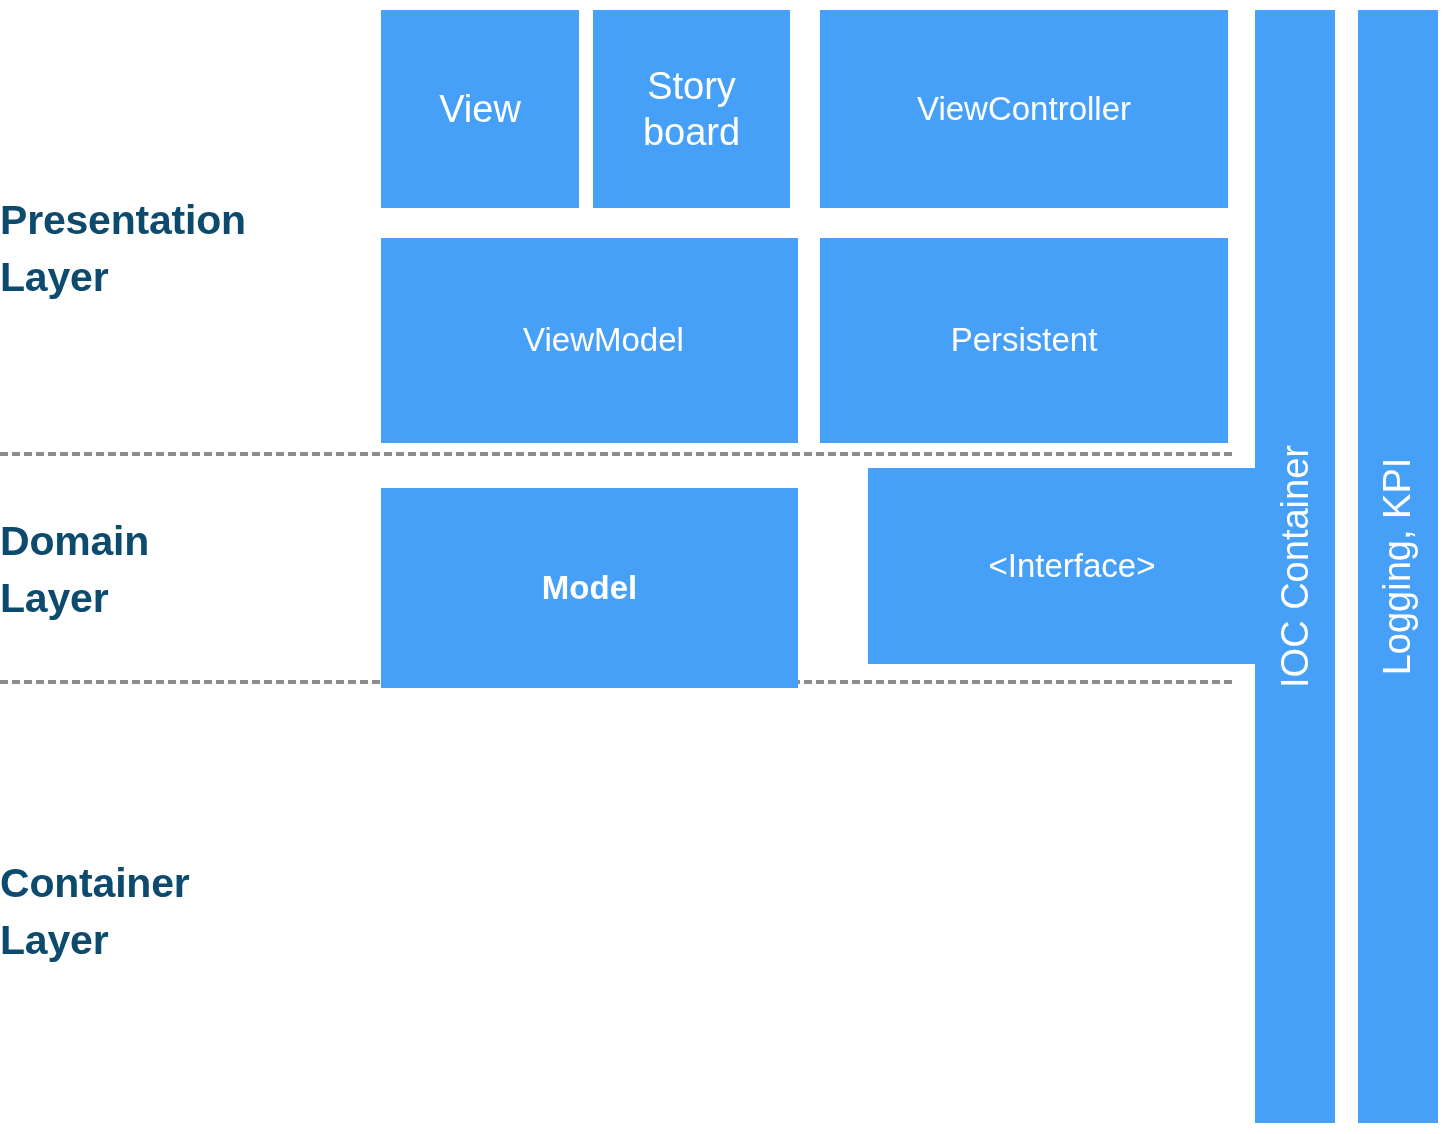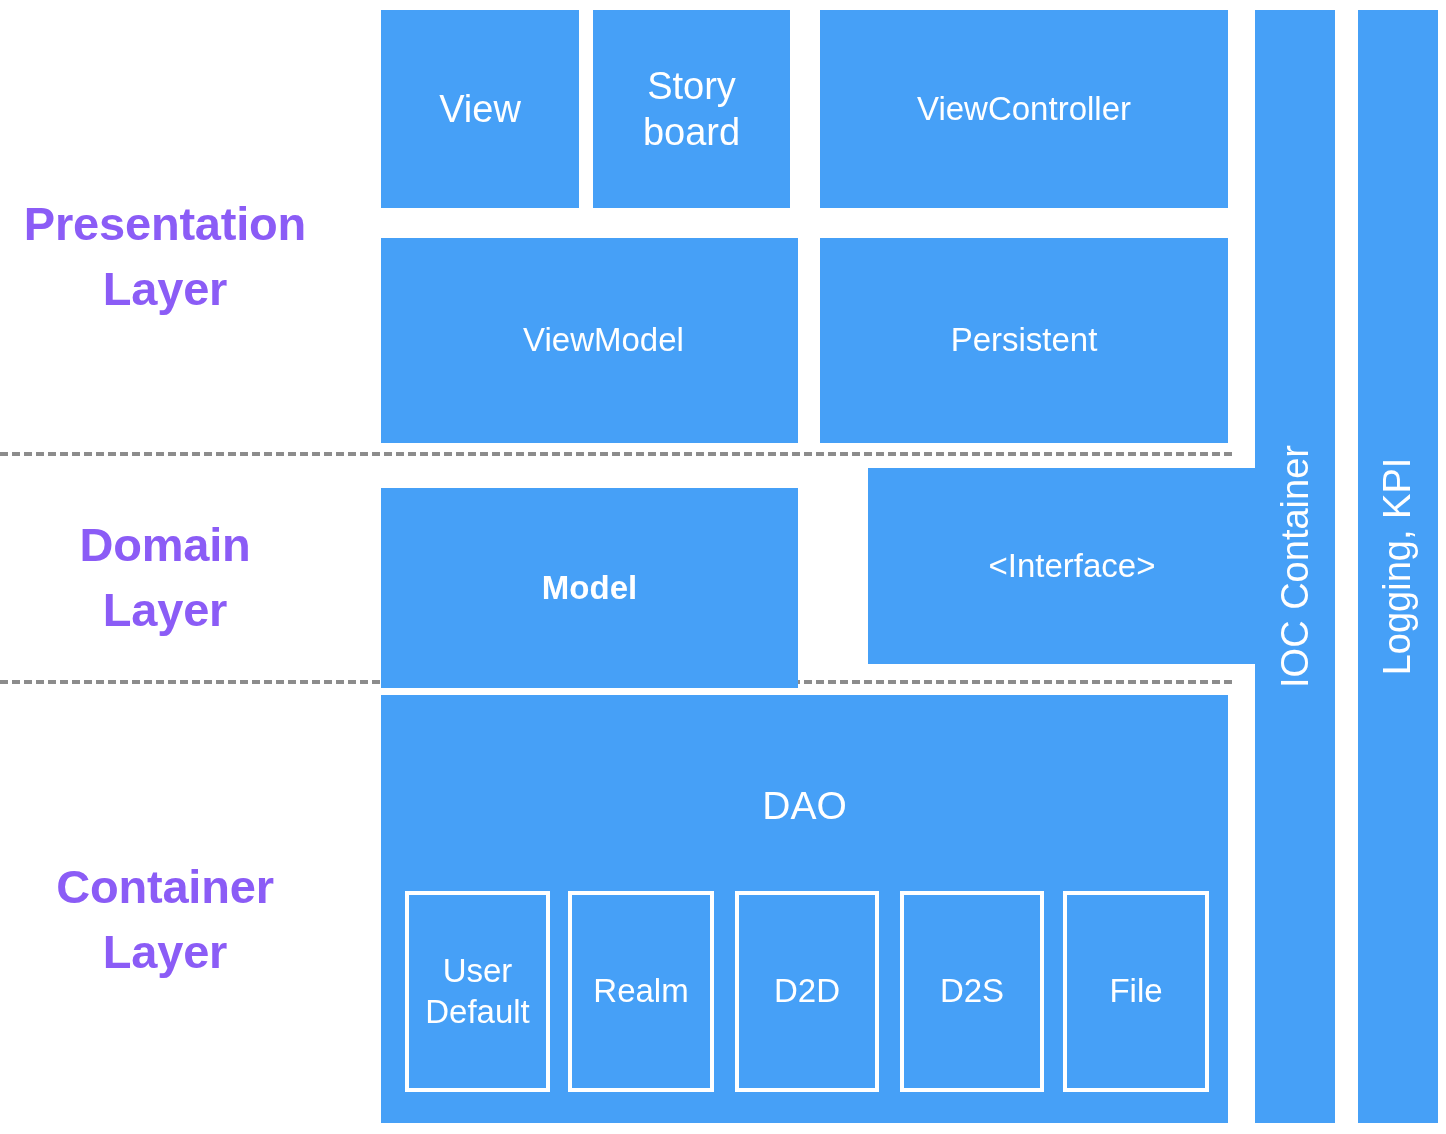--- a/index.html
+++ b/index.html
@@ -14,25 +14,24 @@
     position: relative;
     width: 1446px;
     height: 1134px;
     background: #ffffff;
     overflow: hidden;
   }
 
   
   .layer-label {
     position: absolute;
-    color: #8b5cf6;
+    color: #0c4a6e;
     font-weight: bold;
-    font-size: 47px;
+    font-size: 41px;
     line-height: 1.38;
-    text-align: center;
     letter-spacing: -0.2px;
     white-space: pre-line;
   }
 
   
   .divider {
     position: absolute;
     left: 0;
     width: 1232px;
     height: 0;
@@ -132,35 +131,20 @@
   <div class="block big-label" style="left:820px; top:10px; width:408px; height:198px;">ViewController</div>
 
   <div class="block big-label" style="left:381px; top:238px; width:417px; height:205px;padding-left:28px;">ViewModel</div>
 
   <div class="block big-label" style="left:820px; top:238px; width:408px; height:205px;">Persistent</div>
 
   <div class="block big-label" style="left:381px; top:488px; width:417px; height:200px;font-weight:bold;">Model</div>
 
   <div class="block big-label" style="left:868px; top:468px; width:408px; height:196px;">&lt;Interface&gt;</div>
 
-  <div class="dao" style="left:381px; top:695px; width:847px; height:428px;">
-
-    <div class="dao-title">DAO</div>
-
-    <div class="subbox" style="left:24px; top:196px; width:145px; height:201px;">User
-Default</div>
-
-    <div class="subbox" style="left:187px; top:196px; width:146px; height:201px;">Realm</div>
-
-    <div class="subbox" style="left:354px; top:196px; width:144px; height:201px;">D2D</div>
-
-    <div class="subbox" style="left:519px; top:196px; width:144px; height:201px;">D2S</div>
-
-    <div class="subbox" style="left:682px; top:196px; width:146px; height:201px;">File</div>
-  </div>
 
   <div class="vbar" style="left:1255px; top:10px; width:80px; height:1113px;">
     <span class="vbar-text">IOC Container</span>
   </div>
 
   <div class="vbar" style="left:1358px; top:10px; width:80px; height:1113px;">
     <span class="vbar-text">Logging, KPI</span>
   </div>
 
 </div>

